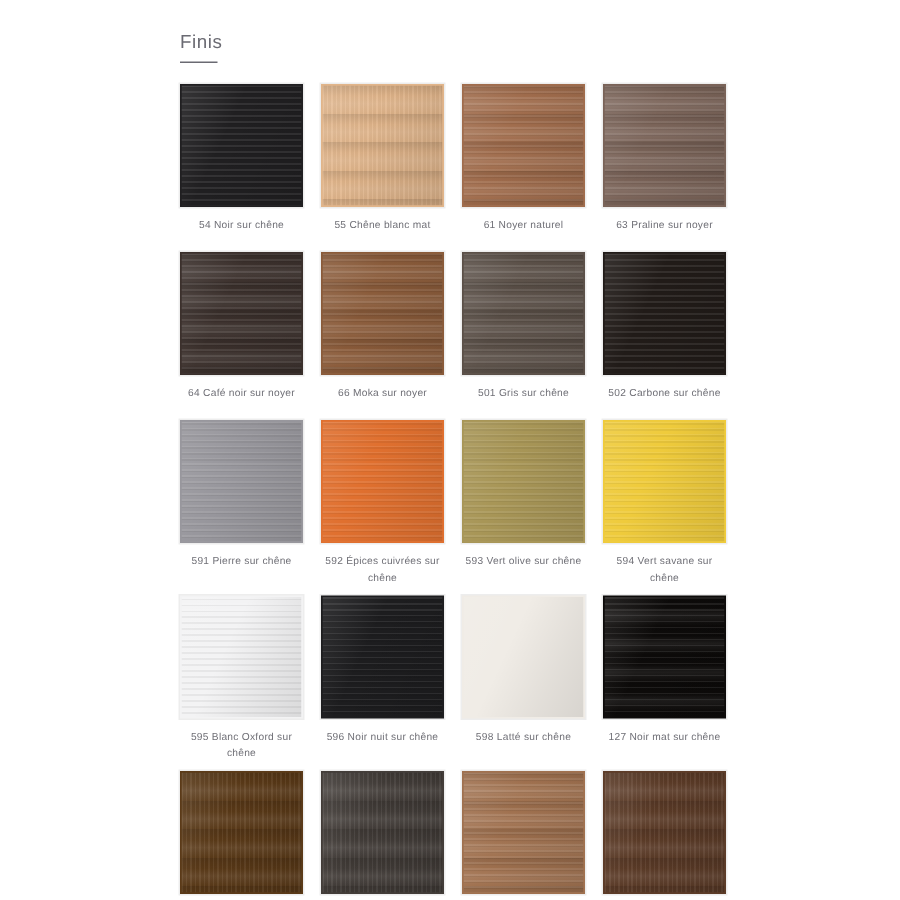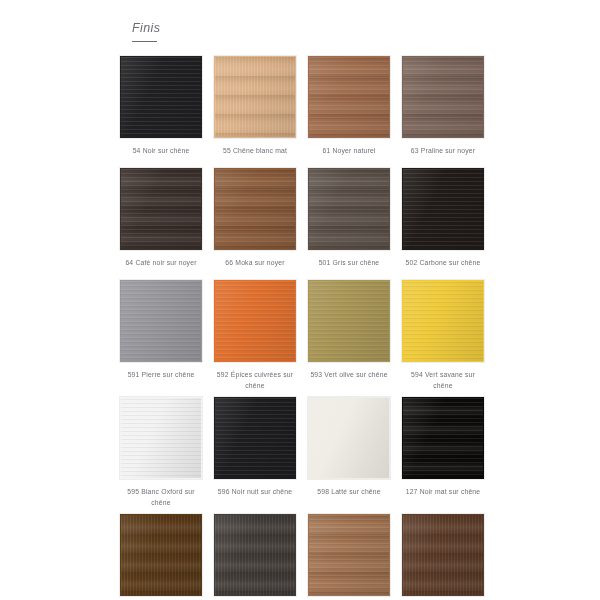--- a/index.html
+++ b/index.html
@@ -18,23 +18,22 @@
   .page {
     position: relative;
     width: 600px;
     height: 600px;
     background: #ffffff;
   }
 
   
   .heading-block {
     position: absolute;
-    left: 132px;
+    left: 120px;
     top: 20px;
-    font-style: italic;
   }
 
   .heading-title {
     font-size: 12.5px;
     font-weight: 400;
     color: #6a6a72;
     letter-spacing: 0.4px;
     line-height: 16px;
     padding-bottom: 5px;
   }

